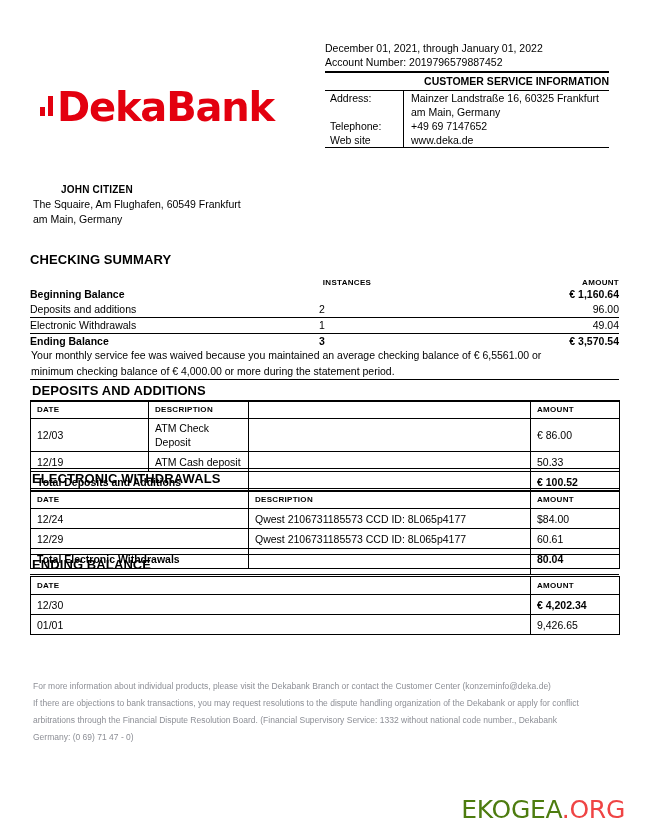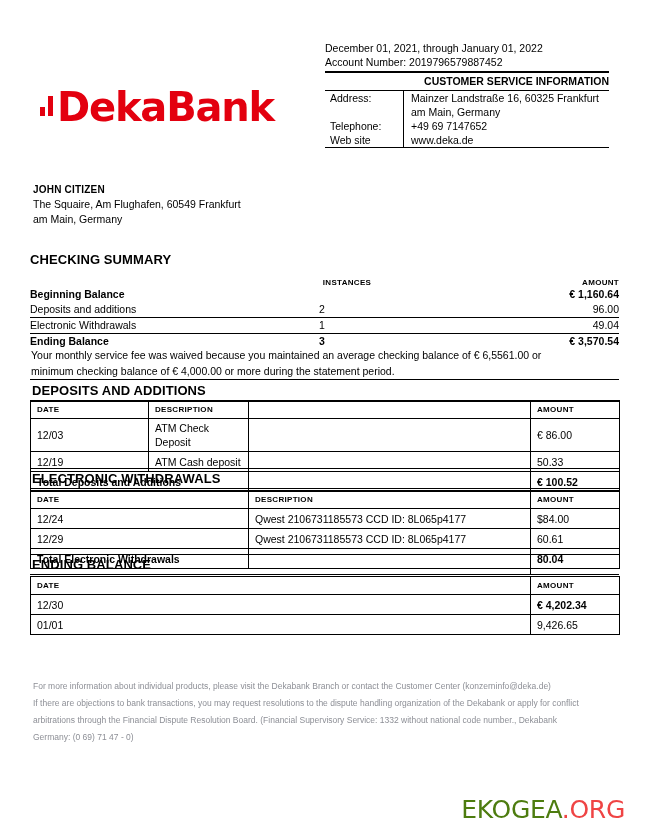--- a/index.html
+++ b/index.html
@@ -108,20 +108,21 @@
     position: absolute;
     left: 33px;
     top: 182px;
     font-size: 10.5px;
     line-height: 15px;
   }
   .cust-name {
     font-weight: bold;
     font-size: 10px;
     letter-spacing: 0.2px;
+    margin-left: 28px;
   }
 
   
   .sec-title {
     font-size: 13px;
     font-weight: bold;
     letter-spacing: 0.1px;
   }
 
   

